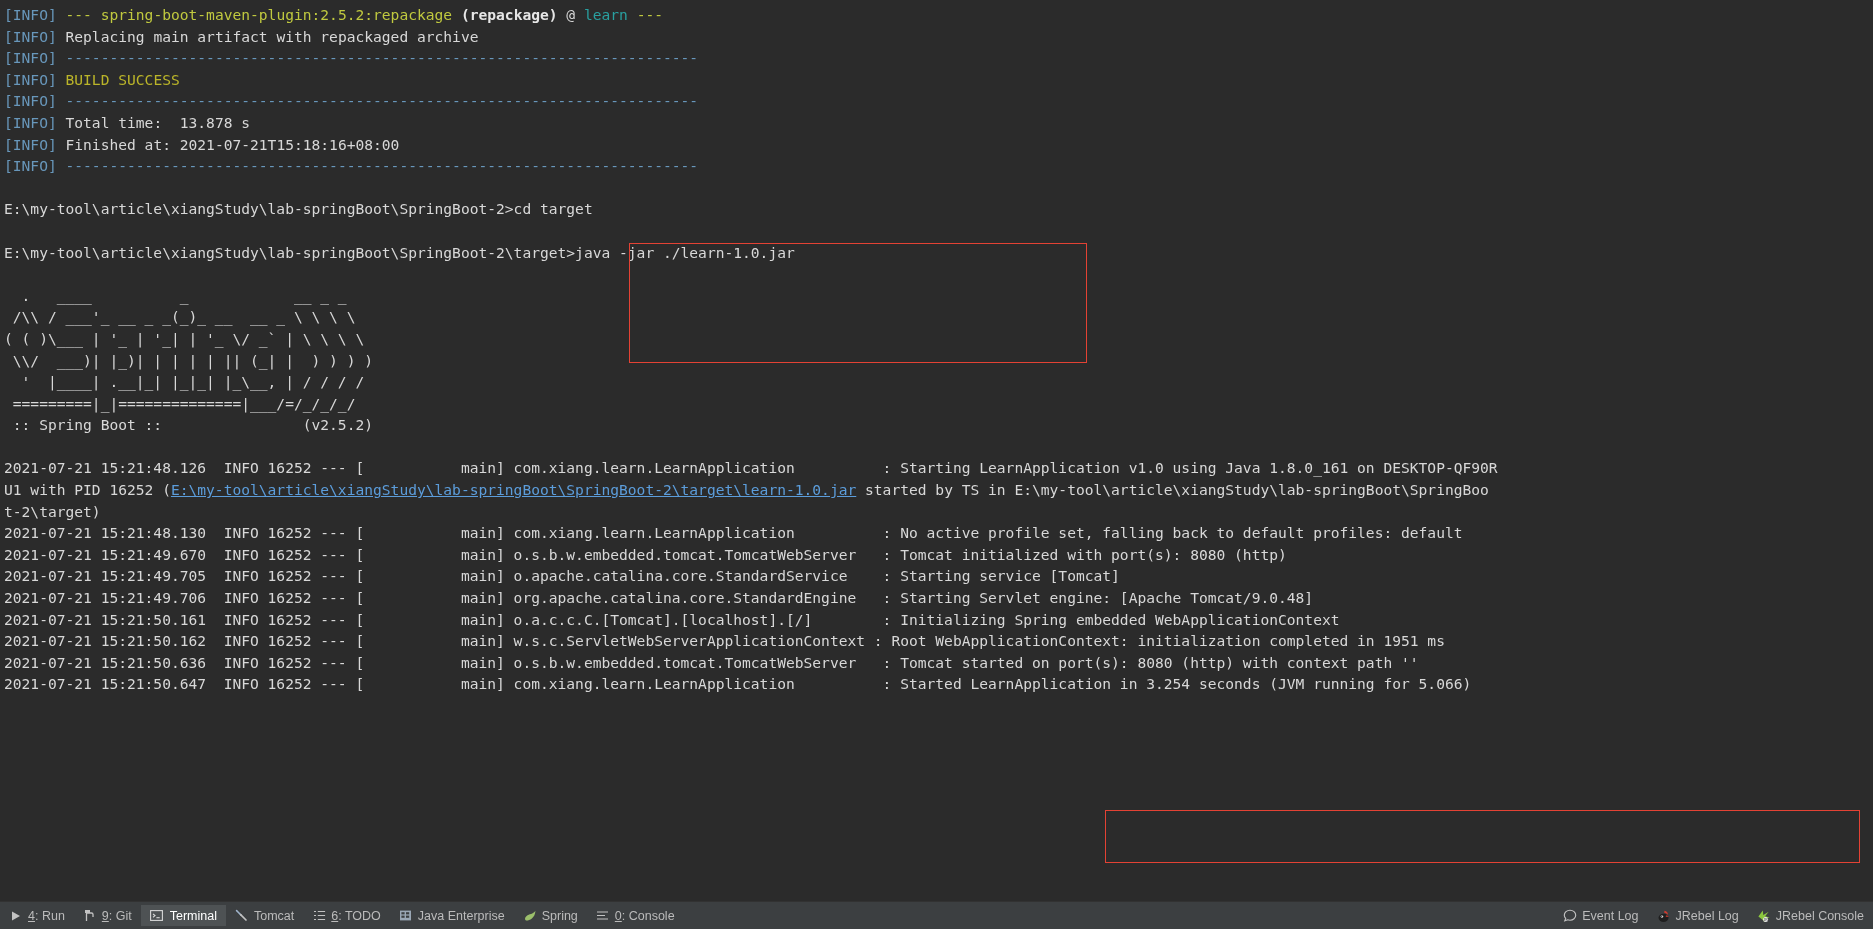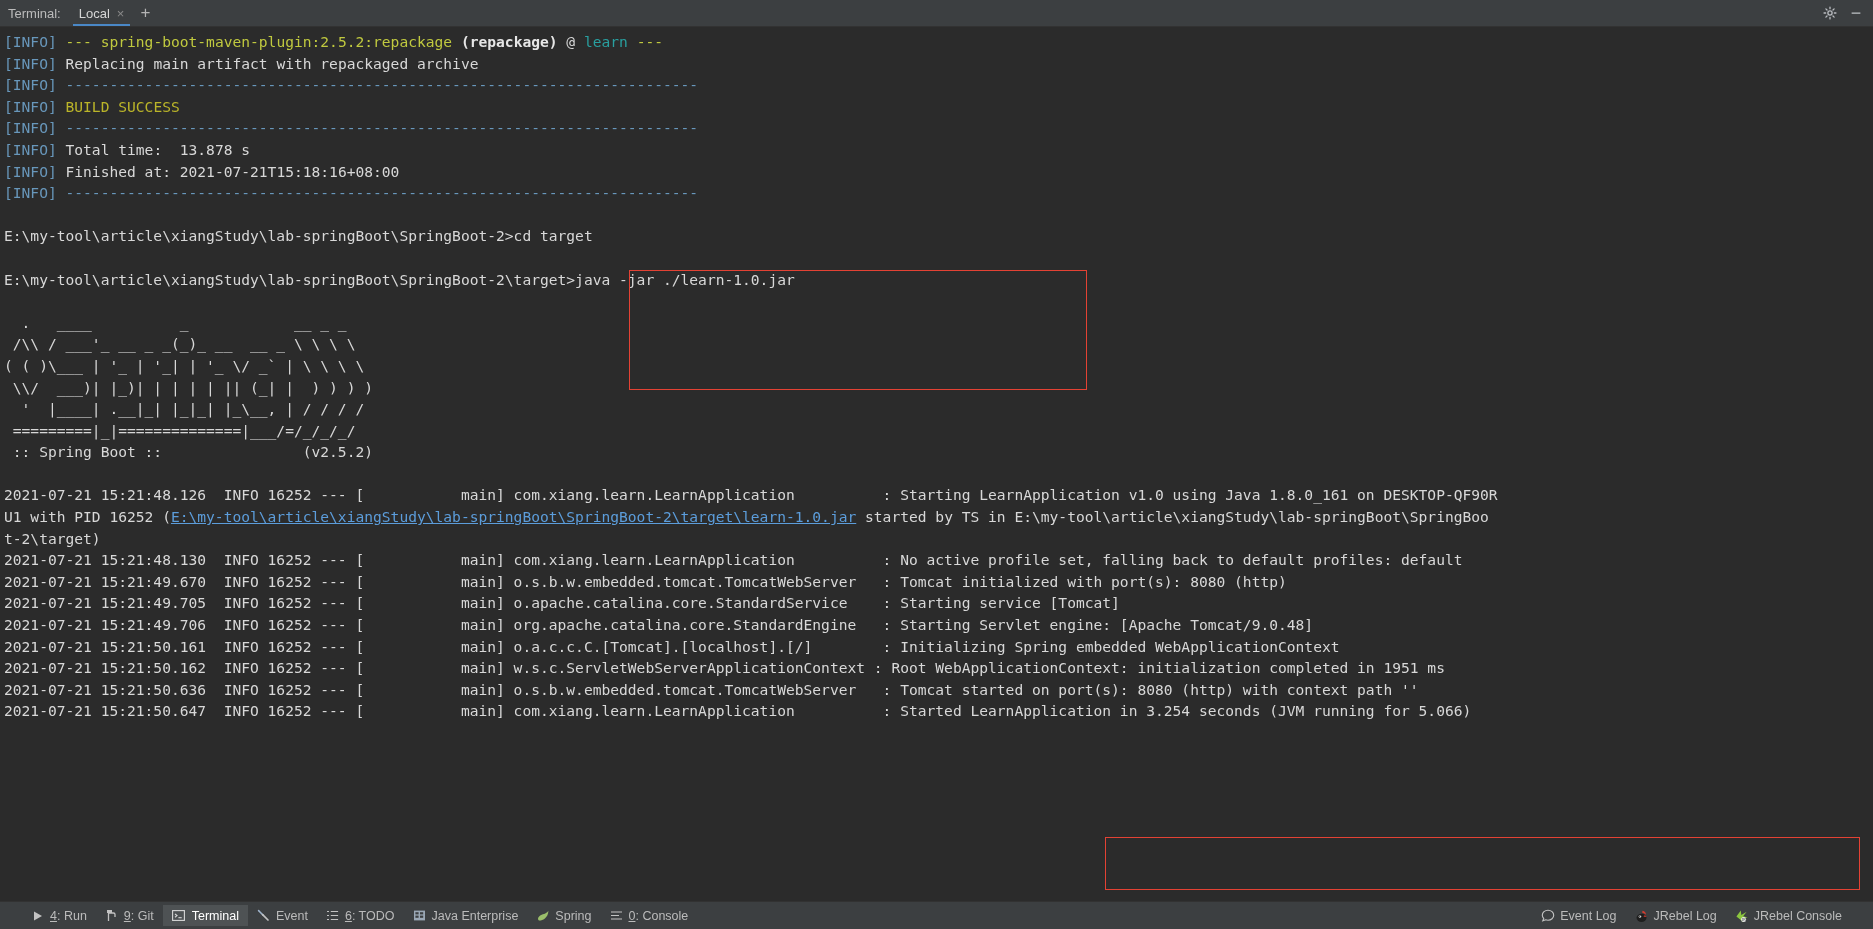--- a/index.html
+++ b/index.html
@@ -125,21 +125,21 @@
   .statusbar {
     flex: 0 0 auto;
     height: 27px;
     background: #3c3f41;
     border-top: 1px solid #323232;
     display: flex;
     align-items: center;
     font-family: "Liberation Sans", sans-serif;
     font-size: 12.5px;
     color: #bbbbbb;
-    padding: 0 22px;
+    padding: 0 0;
   }
   .sb-item {
     display: flex;
     align-items: center;
     gap: 5px;
     padding: 3px 9px;
     height: 21px;
     box-sizing: border-box;
     white-space: nowrap;
   }
@@ -162,44 +162,20 @@
     justify-content: center;
     flex: 0 0 auto;
   }
   .sb-ico svg { display: block; }
 </style>
 </head>
 <body>
 
 <div class="app">
 
-  <div class="tabbar">
-    <div class="tabbar-label">Terminal:</div>
-
-    <div class="tab active">
-      <span>Local</span>
-      <span class="tab-close">×</span>
-    </div>
-
-    <div class="tab-add">+</div>
-
-    <div class="tabbar-right">
-      <div class="icon-btn">
-        <svg width="14" height="14" viewBox="0 0 16 16" fill="none">
-          <circle cx="8" cy="8" r="2.4" stroke="#b9bcc0" stroke-width="1.5"></circle>
-          <path d="M8 1.2v1.8M8 13v1.8M1.2 8h1.8M13 8h1.8M3.3 3.3l1.3 1.3M11.4 11.4l1.3 1.3M12.7 3.3l-1.3 1.3M4.6 11.4l-1.3 1.3" stroke="#b9bcc0" stroke-width="1.5" stroke-linecap="round"></path>
-        </svg>
-      </div>
-      <div class="icon-btn">
-        <svg width="14" height="14" viewBox="0 0 16 16">
-          <rect x="3" y="7.4" width="10" height="1.5" fill="#b9bcc0"></rect>
-        </svg>
-      </div>
-    </div>
-  </div>
 
   <div class="terminal">
     <div class="term-lines" id="term-lines"><div class="ln"><span class="c-info">[INFO] </span><span class="c-plugin">--- </span><span class="c-plugin">spring-boot-maven-plugin:2.5.2:repackage</span><span class="c-white"> </span><span class="c-bold">(repackage)</span><span class="c-white"> @ </span><span class="c-cyan">learn</span><span class="c-plugin"> ---</span></div><div class="ln"><span class="c-info">[INFO] </span><span class="c-white">Replacing main artifact with repackaged archive</span></div><div class="ln"><span class="c-info">[INFO] </span><span class="c-dash">------------------------------------------------------------------------</span></div><div class="ln"><span class="c-info">[INFO] </span><span class="c-yellow">BUILD SUCCESS</span></div><div class="ln"><span class="c-info">[INFO] </span><span class="c-dash">------------------------------------------------------------------------</span></div><div class="ln"><span class="c-info">[INFO] </span><span class="c-white">Total time:  13.878 s</span></div><div class="ln"><span class="c-info">[INFO] </span><span class="c-white">Finished at: 2021-07-21T15:18:16+08:00</span></div><div class="ln"><span class="c-info">[INFO] </span><span class="c-dash">------------------------------------------------------------------------</span></div><div class="ln">&nbsp;</div><div class="ln"><span class="c-white">E:\my-tool\article\xiangStudy\lab-springBoot\SpringBoot-2&gt;cd target</span></div><div class="ln">&nbsp;</div><div class="ln"><span class="c-white">E:\my-tool\article\xiangStudy\lab-springBoot\SpringBoot-2\target&gt;java -jar ./learn-1.0.jar</span></div><div class="ln">&nbsp;</div><div class="ln"><span class="c-white">  .   ____          _            __ _ _</span></div><div class="ln"><span class="c-white"> /\\ / ___'_ __ _ _(_)_ __  __ _ \ \ \ \</span></div><div class="ln"><span class="c-white">( ( )\___ | '_ | '_| | '_ \/ _` | \ \ \ \</span></div><div class="ln"><span class="c-white"> \\/  ___)| |_)| | | | | || (_| |  ) ) ) )</span></div><div class="ln"><span class="c-white">  '  |____| .__|_| |_|_| |_\__, | / / / /</span></div><div class="ln"><span class="c-white"> =========|_|==============|___/=/_/_/_/</span></div><div class="ln"><span class="c-white"> :: Spring Boot ::                (v2.5.2)</span></div><div class="ln">&nbsp;</div><div class="ln"><span class="c-white">2021-07-21 15:21:48.126  INFO 16252 --- [           main] com.xiang.learn.LearnApplication          : Starting LearnApplication v1.0 using Java 1.8.0_161 on DESKTOP-QF90R</span></div><div class="ln"><span class="c-white">U1 with PID 16252 (</span><span class="c-link">E:\my-tool\article\xiangStudy\lab-springBoot\SpringBoot-2\target\learn-1.0.jar</span><span class="c-white"> started by TS in E:\my-tool\article\xiangStudy\lab-springBoot\SpringBoo</span></div><div class="ln"><span class="c-white">t-2\target)</span></div><div class="ln"><span class="c-white">2021-07-21 15:21:48.130  INFO 16252 --- [           main] com.xiang.learn.LearnApplication          : No active profile set, falling back to default profiles: default</span></div><div class="ln"><span class="c-white">2021-07-21 15:21:49.670  INFO 16252 --- [           main] o.s.b.w.embedded.tomcat.TomcatWebServer   : Tomcat initialized with port(s): 8080 (http)</span></div><div class="ln"><span class="c-white">2021-07-21 15:21:49.705  INFO 16252 --- [           main] o.apache.catalina.core.StandardService    : Starting service [Tomcat]</span></div><div class="ln"><span class="c-white">2021-07-21 15:21:49.706  INFO 16252 --- [           main] org.apache.catalina.core.StandardEngine   : Starting Servlet engine: [Apache Tomcat/9.0.48]</span></div><div class="ln"><span class="c-white">2021-07-21 15:21:50.161  INFO 16252 --- [           main] o.a.c.c.C.[Tomcat].[localhost].[/]        : Initializing Spring embedded WebApplicationContext</span></div><div class="ln"><span class="c-white">2021-07-21 15:21:50.162  INFO 16252 --- [           main] w.s.c.ServletWebServerApplicationContext : Root WebApplicationContext: initialization completed in 1951 ms</span></div><div class="ln"><span class="c-white">2021-07-21 15:21:50.636  INFO 16252 --- [           main] o.s.b.w.embedded.tomcat.TomcatWebServer   : Tomcat started on port(s): 8080 (http) with context path ''</span></div><div class="ln"><span class="c-white">2021-07-21 15:21:50.647  INFO 16252 --- [           main] com.xiang.learn.LearnApplication          : Started LearnApplication in 3.254 seconds (JVM running for 5.066)</span></div></div>
 
     <div class="redbox" id="redbox-cmd"></div>
     <div class="redbox" id="redbox-log"></div>
   </div>
 
   <div class="statusbar">
     <div id="sb-left" style="display:flex;align-items:center;">
@@ -230,21 +206,21 @@
           </span>
           <span>Terminal</span>
         </div>
         <div class="sb-item">
           <span class="sb-ico">
             <svg width="13" height="13" viewBox="0 0 13 13">
               <path d="M2.2 2.2l4 4M1.6 1.6l1.4 1.4" stroke="#9fb4cc" stroke-width="1.6" stroke-linecap="round" fill="none"></path>
               <path d="M5.6 5.6l5.4 5.4" stroke="#c2c2c2" stroke-width="1.7" stroke-linecap="round"></path>
             </svg>
           </span>
-          <span>Event</span>
+          <span>Tomcat</span>
         </div>
         <div class="sb-item">
           <span class="sb-ico">
             <svg width="13" height="13" viewBox="0 0 13 13">
               <path d="M1 2.5h2M1 6.5h2M1 10.5h2M4.8 2.5h7.3M4.8 6.5h7.3M4.8 10.5h7.3" stroke="#c2c2c2" stroke-width="1.2"></path>
             </svg>
           </span>
           <span><span class="mn">6</span><span>: TODO</span></span>
         </div>
         <div class="sb-item">

